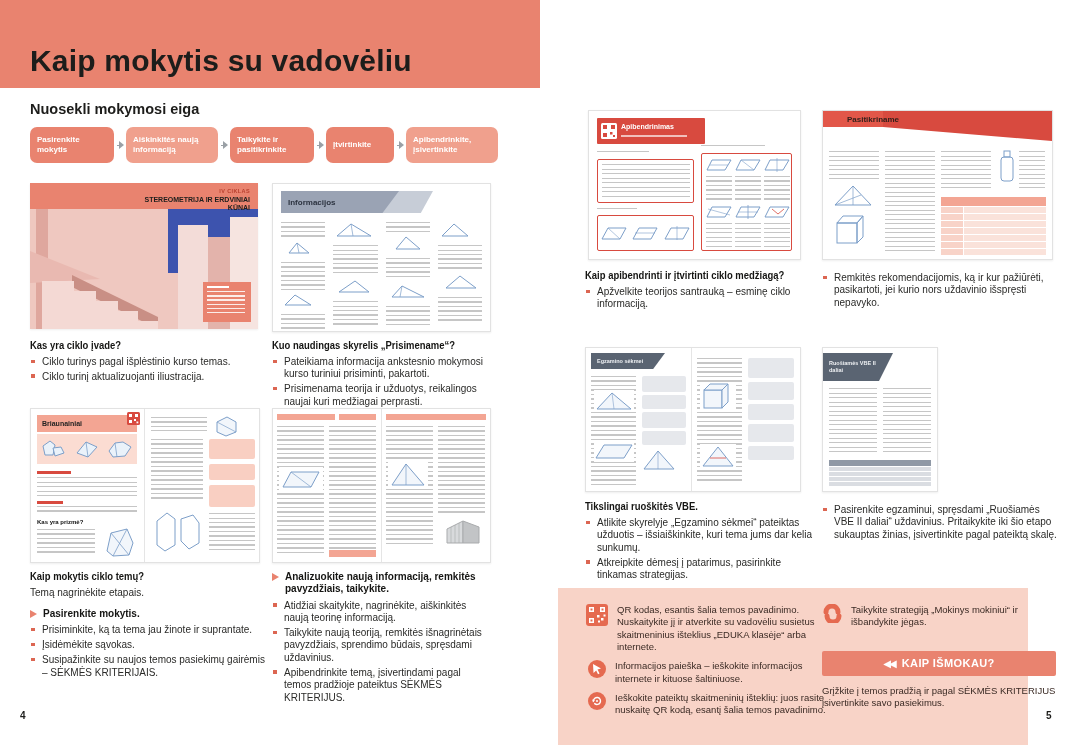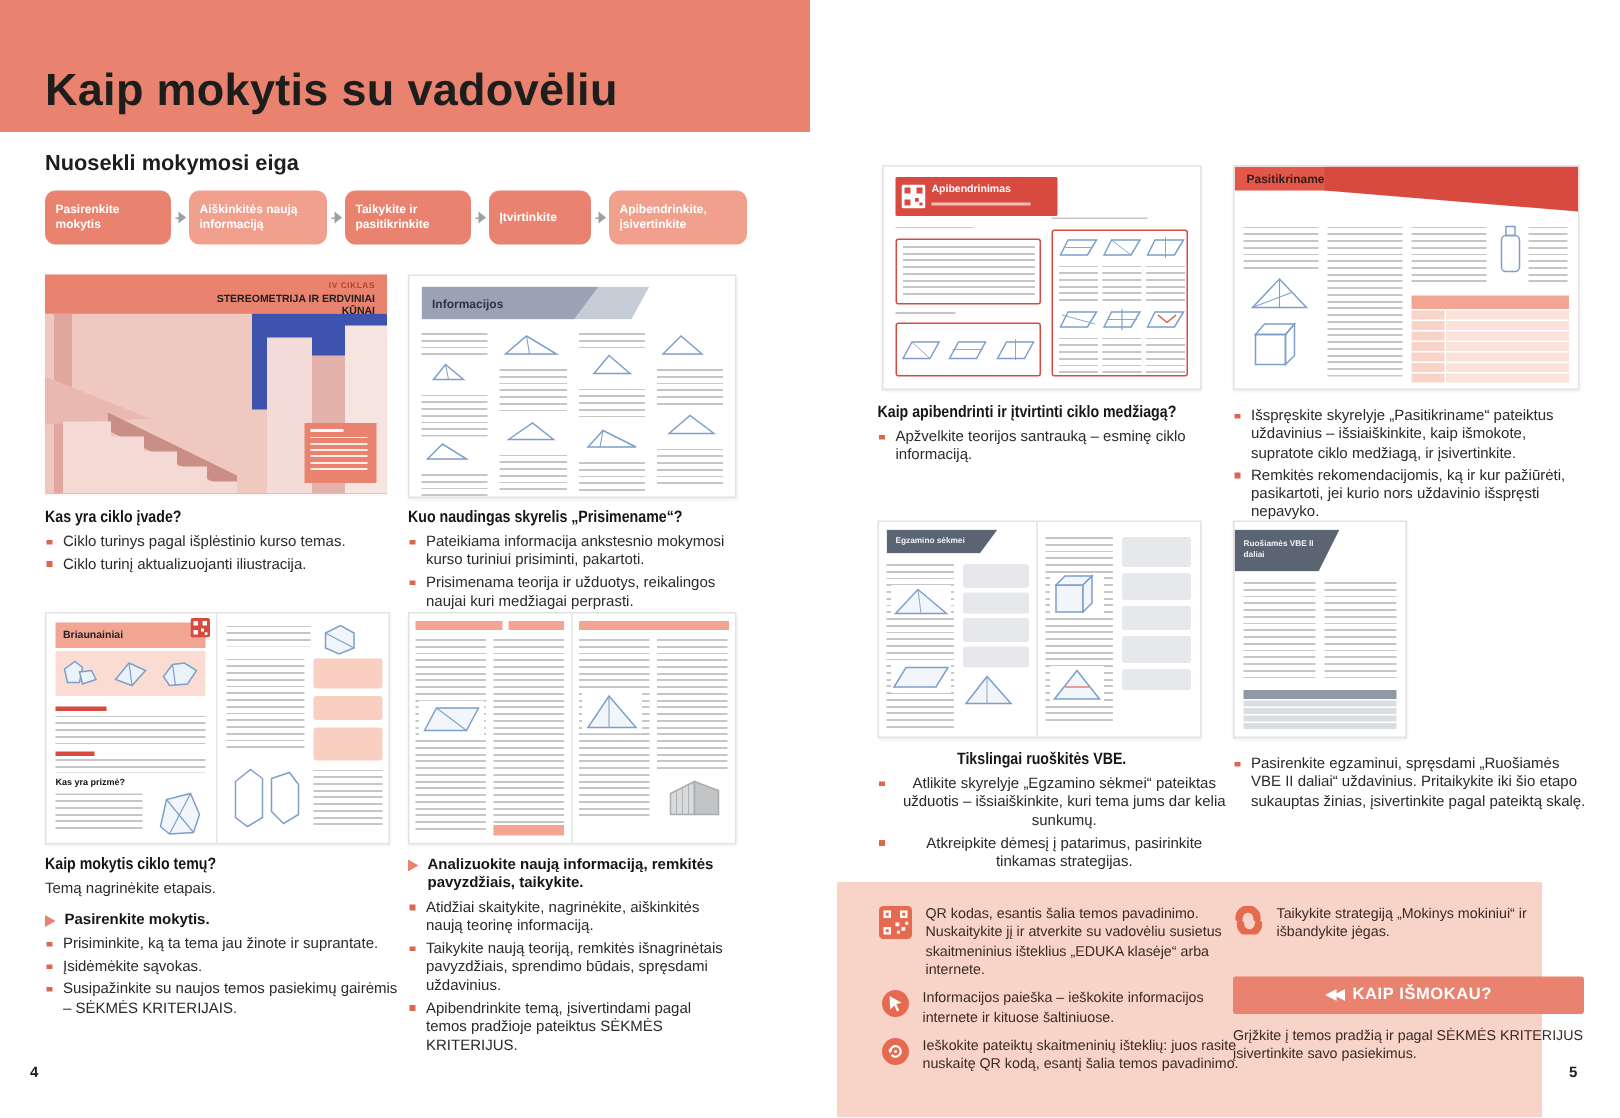--- a/index.html
+++ b/index.html
@@ -347,21 +347,21 @@
             <polyline points="8,4 14,9 20,4" fill="none" stroke="#D84A3F" stroke-width=".8"></polyline>
           </svg><div class="tl" style="height:26px;"></div></div>
     </div>
   </div>
 
   <div class="abs thumb" style="left:822px;top:110px;width:229px;height:148px;">
     <svg class="abs" style="left:0;top:0;" width="229" height="32">
       <polygon points="0,0 229,0 229,16 0,16" fill="#E25749"></polygon>
       <polygon points="60,0 229,0 229,30 60,16" fill="#D84A3F"></polygon>
     </svg>
-    <div class="abs" style="left:8px;top:4px;font-size:8px;font-weight:bold;color:#33201b;">Pasitikriname</div>
+    <div class="abs" style="left:24px;top:4px;font-size:8px;font-weight:bold;color:#33201b;">Pasitikriname</div>
     <div class="abs tl" style="left:6px;top:40px;width:50px;height:30px;"></div>
     <svg class="abs" style="left:8px;top:72px;" width="44" height="26">
       <polygon points="4,22 22,3 40,22" fill="none" stroke="#7D9FC9" stroke-width="1"></polygon>
       <line x1="22" y1="3" x2="22" y2="22" stroke="#7D9FC9" stroke-width=".7"></line>
         <line x1="4" y1="22" x2="30" y2="12" stroke="#7D9FC9" stroke-width=".7"></line>
     </svg>
     <svg class="abs" style="left:10px;top:102px;" width="34" height="34">
       <rect x="4" y="10" width="20" height="20" fill="none" stroke="#7D9FC9" stroke-width="1"></rect>
       <polygon points="4,10 10,3 30,3 24,10" fill="none" stroke="#7D9FC9" stroke-width="1"></polygon>
       <polygon points="24,10 30,3 30,24 24,30" fill="none" stroke="#7D9FC9" stroke-width="1"></polygon>
@@ -407,21 +407,20 @@
   </div>
 
   <div class="abs" style="left:585px;top:269px;width:232px;">
     <h2 class="h2"><span class="sq">Kaip apibendrinti ir įtvirtinti ciklo medžiagą?</span></h2>
     <ul class="blist">
       <li>Apžvelkite teorijos santrauką – esminę ciklo informaciją.</li>
     </ul>
   </div>
   <div class="abs" style="left:822px;top:272px;width:237px;">
     <ul class="blist">
-      <li>Išspręskite skyrelyje „Pasitikriname“ pateiktus uždavinius – išsiaiškinkite, kaip išmokote, supratote ciklo medžiagą, ir įsivertinkite.</li>
       <li>Remkitės rekomendacijomis, ką ir kur pažiūrėti, pasikartoti, jei kurio nors uždavinio išspręsti nepavyko.</li>
     </ul>
   </div>
 
   <div class="abs thumb" style="left:585px;top:347px;width:214px;height:143px;">
     <div class="abs" style="left:105px;top:0;width:1px;height:143px;background:#e5e5e5;"></div>
     <div class="abs ban-slate" style="left:5px;top:5px;width:74px;height:16px;font-size:5.5px;">
       <span>Egzamino sėkmei</span>
     </div>
     <div class="abs tl" style="left:5px;top:28px;width:45px;height:110px;"></div>
@@ -473,21 +472,21 @@
     <div class="abs tl" style="left:60px;top:40px;width:48px;height:66px;"></div>
     <div class="abs" style="left:6px;top:112px;width:102px;">
       <div style="height:6px;background:#9099A6;margin-bottom:1px;"></div>
       <div style="height:4px;background:#DADDE2;margin-bottom:1px;"></div>
       <div style="height:4px;background:#DADDE2;margin-bottom:1px;"></div>
       <div style="height:4px;background:#DADDE2;margin-bottom:1px;"></div>
       <div style="height:4px;background:#DADDE2;"></div>
     </div>
   </div>
 
-  <div class="abs" style="left:585px;top:500px;width:237px;text-align:center;">
+  <div class="abs" style="left:585px;top:500px;width:237px;">
     <h2 class="h2"><span class="sq">Tikslingai ruoškitės VBE.</span></h2>
     <ul class="blist">
       <li>Atlikite skyrelyje „Egzamino sėkmei“ pateiktas užduotis – išsiaiškinkite, kuri tema jums dar kelia sunkumų.</li>
       <li>Atkreipkite dėmesį į patarimus, pasirinkite tinkamas strategijas.</li>
     </ul>
   </div>
   <div class="abs" style="left:822px;top:504px;width:237px;">
     <ul class="blist">
       <li>Pasirenkite egzaminui, spręsdami „Ruošiamės VBE II daliai“ uždavinius. Pritaikykite iki šio etapo sukauptas žinias, įsivertinkite pagal pateiktą skalę.</li>
     </ul>

